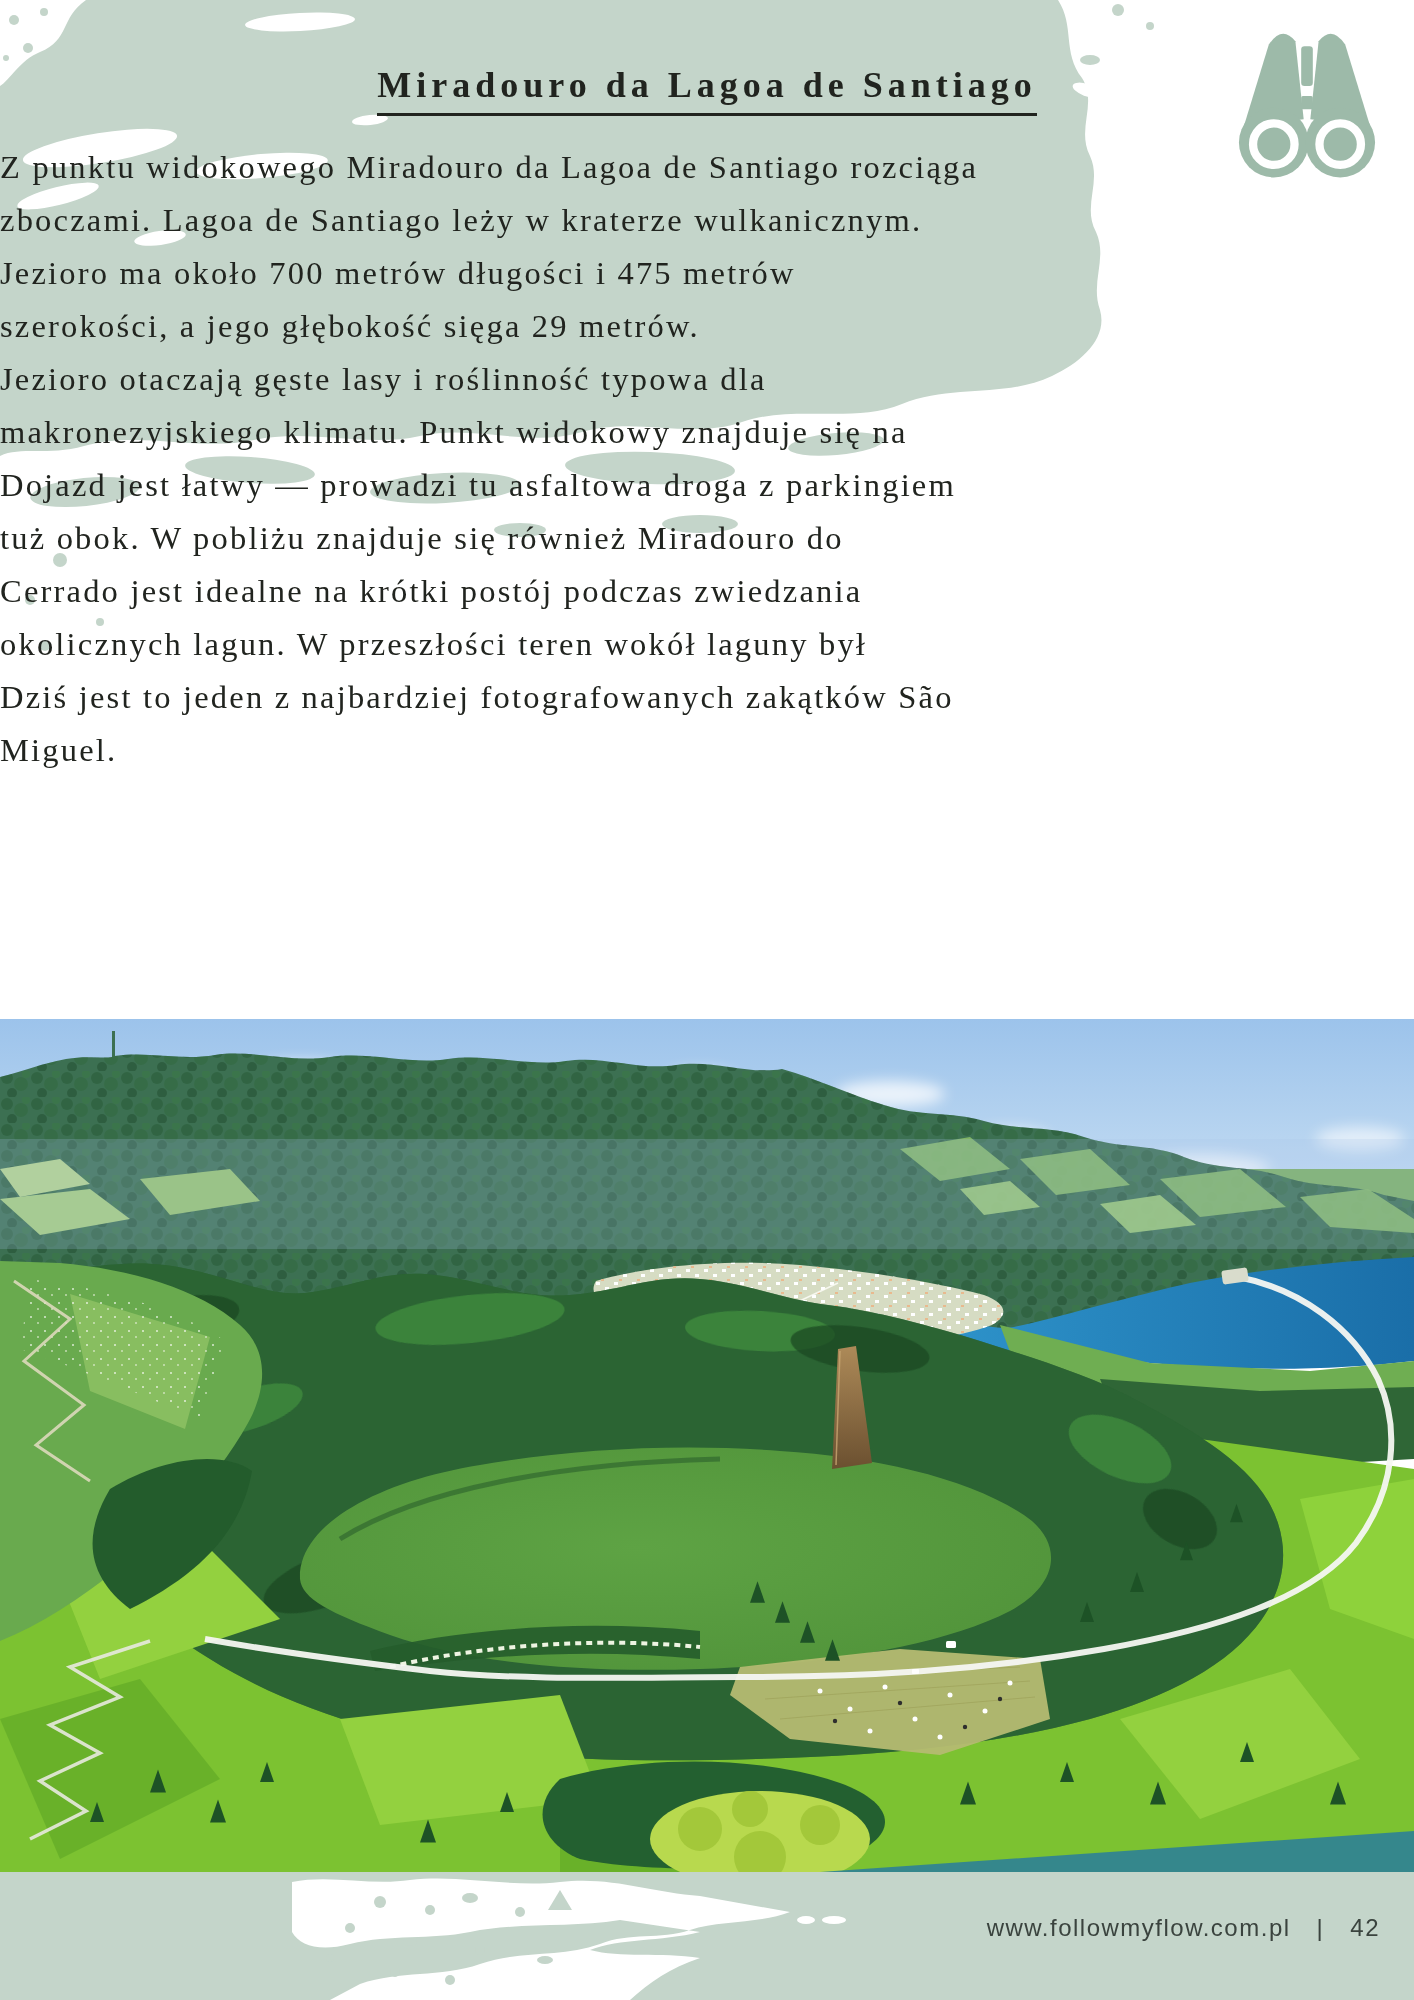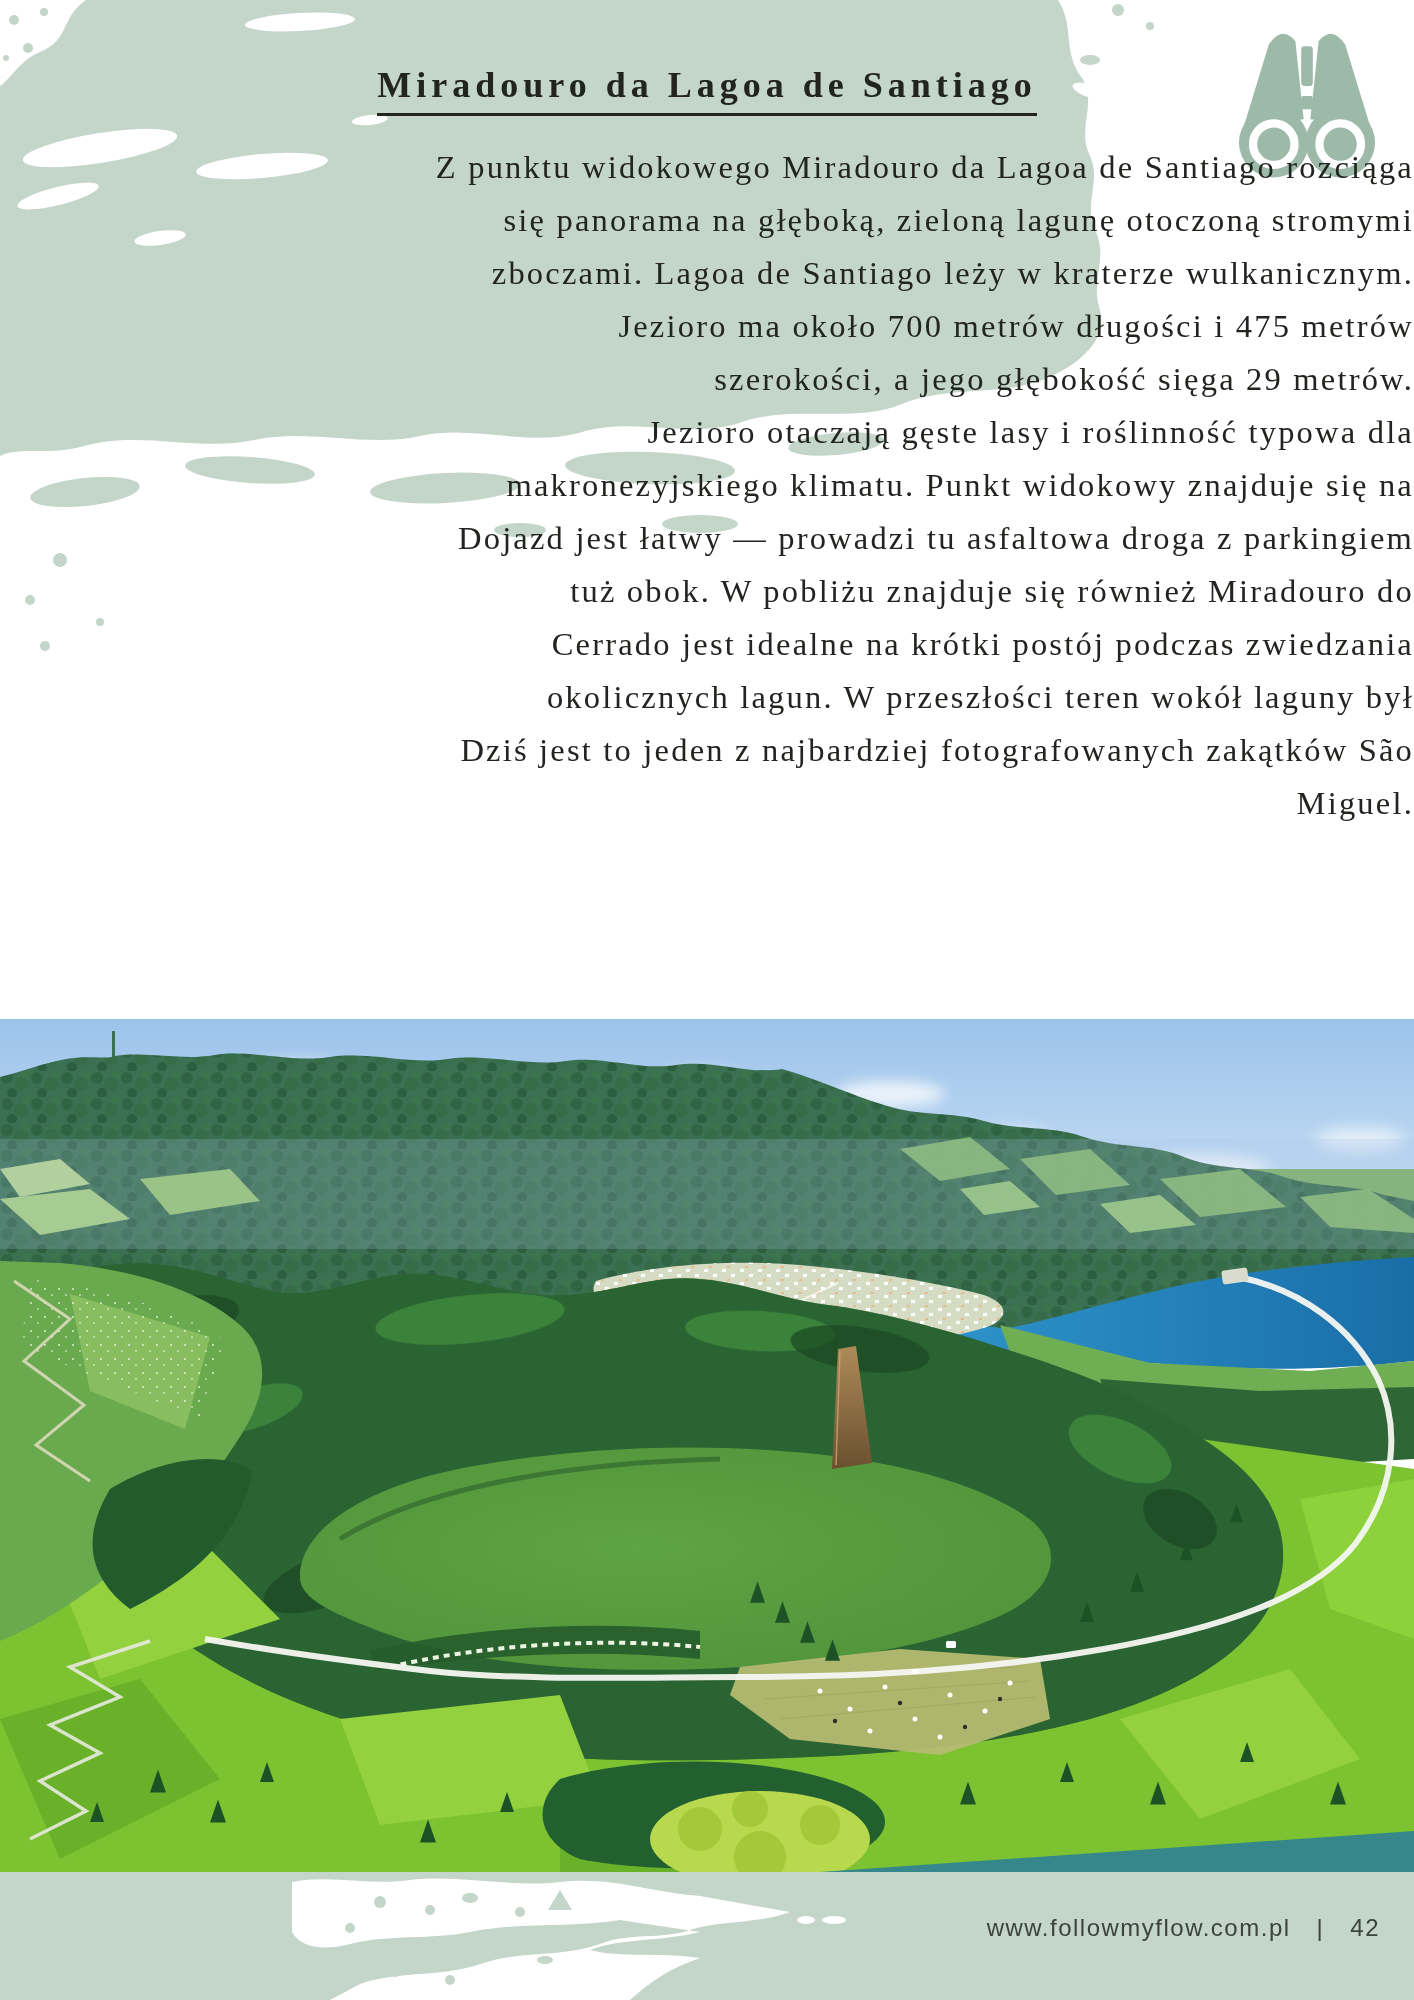--- a/index.html
+++ b/index.html
@@ -6,21 +6,21 @@
   .page{position:relative;width:1414px;height:2000px;background:#fff;overflow:hidden;
         font-family:"Liberation Serif",serif;}
   
   .wc{position:absolute;top:0;left:0;width:1414px;height:660px;pointer-events:none;}
   .binocs{position:absolute;top:22px;left:1224px;width:166px;height:168px;}
   
   .title{position:absolute;top:64px;left:0;width:100%;text-align:center;z-index:3;}
   .title span{display:inline-block;font-size:36px;font-weight:bold;letter-spacing:5px;
         color:#21241f;border-bottom:3px solid #21241f;padding-bottom:7px;}
   
-  .article{position:absolute;top:141px;left:0;width:100%;text-align:right;z-index:3;}
+  .article{position:absolute;top:141px;left:0;width:100%;text-align:left;z-index:3;}
   .line{height:53px;line-height:53px;font-size:32.5px;letter-spacing:2.2px;color:#21241f;
         white-space:nowrap;}
   
   .photo{position:absolute;top:1019px;left:0;width:1414px;height:853px;display:block;}
   
   .footer{position:absolute;top:1872px;left:0;width:1414px;height:128px;background:#c4d5ca;}
   .splash{position:absolute;top:0;left:0;width:1000px;height:128px;}
   .footer-text{position:absolute;top:42px;right:34px;font-family:"Liberation Sans",sans-serif;
         font-size:24px;font-weight:300;letter-spacing:1.5px;color:#3a433e;z-index:2;margin-left:12px;}
   .footer-text .sep{margin:0 26px;}
@@ -79,21 +79,20 @@
     <circle cx="30" cy="73" r="12.5" fill="none" stroke="#ffffff" stroke-width="5"></circle>
     <circle cx="70" cy="73" r="12.5" fill="none" stroke="#ffffff" stroke-width="5"></circle>
   </svg>
 
   <h1 class="title" style="margin:0;">
     <span>Miradouro da Lagoa de Santiago</span>
   </h1>
 
   <div class="article">
     <div class="line">Z punktu widokowego Miradouro da Lagoa de Santiago rozciąga</div>
-    <div class="line">się panorama na głęboką, zieloną lagunę otoczoną stromymi</div>
     <div class="line">zboczami. Lagoa de Santiago leży w kraterze wulkanicznym.</div>
     <div class="line">Jezioro ma około 700 metrów długości i 475 metrów</div>
     <div class="line">szerokości, a jego głębokość sięga 29 metrów.</div>
     <div class="line">Jezioro otaczają gęste lasy i roślinność typowa dla</div>
     <div class="line">makronezyjskiego klimatu. Punkt widokowy znajduje się na</div>
     <div class="line">Dojazd jest łatwy — prowadzi tu asfaltowa droga z parkingiem</div>
     <div class="line">tuż obok. W pobliżu znajduje się również Miradouro do</div>
     <div class="line">Cerrado jest idealne na krótki postój podczas zwiedzania</div>
     <div class="line">okolicznych lagun. W przeszłości teren wokół laguny był</div>
     <div class="line">Dziś jest to jeden z najbardziej fotografowanych zakątków São</div>

